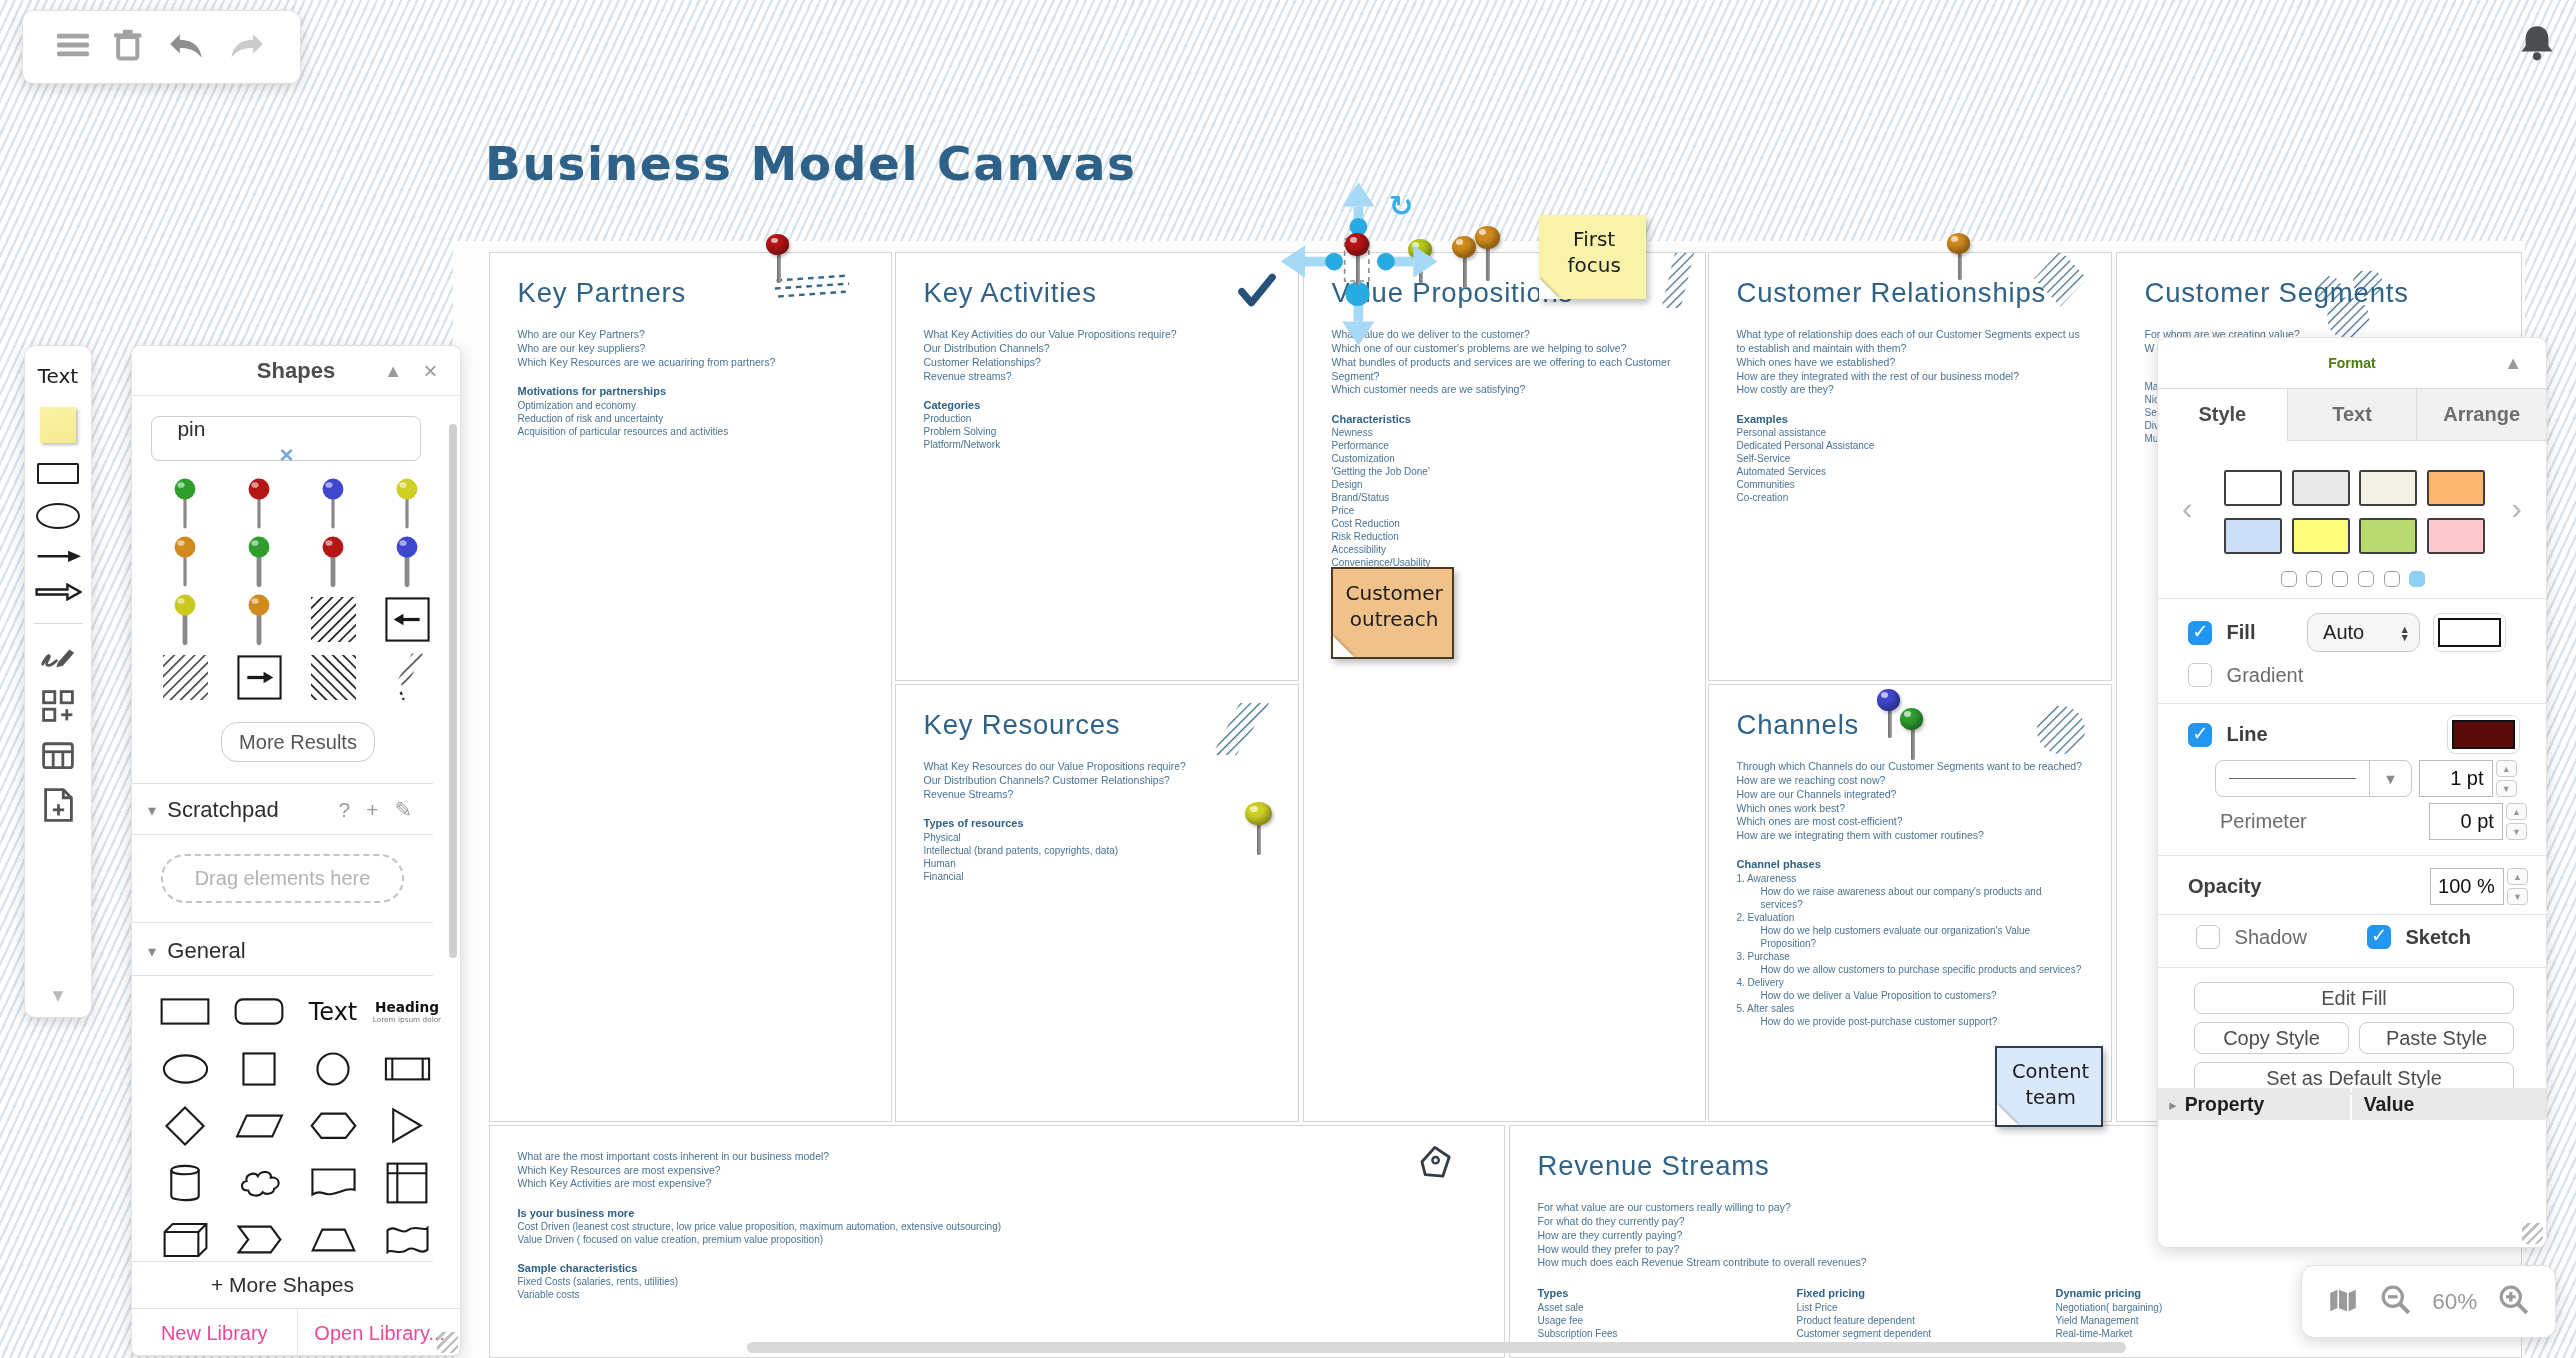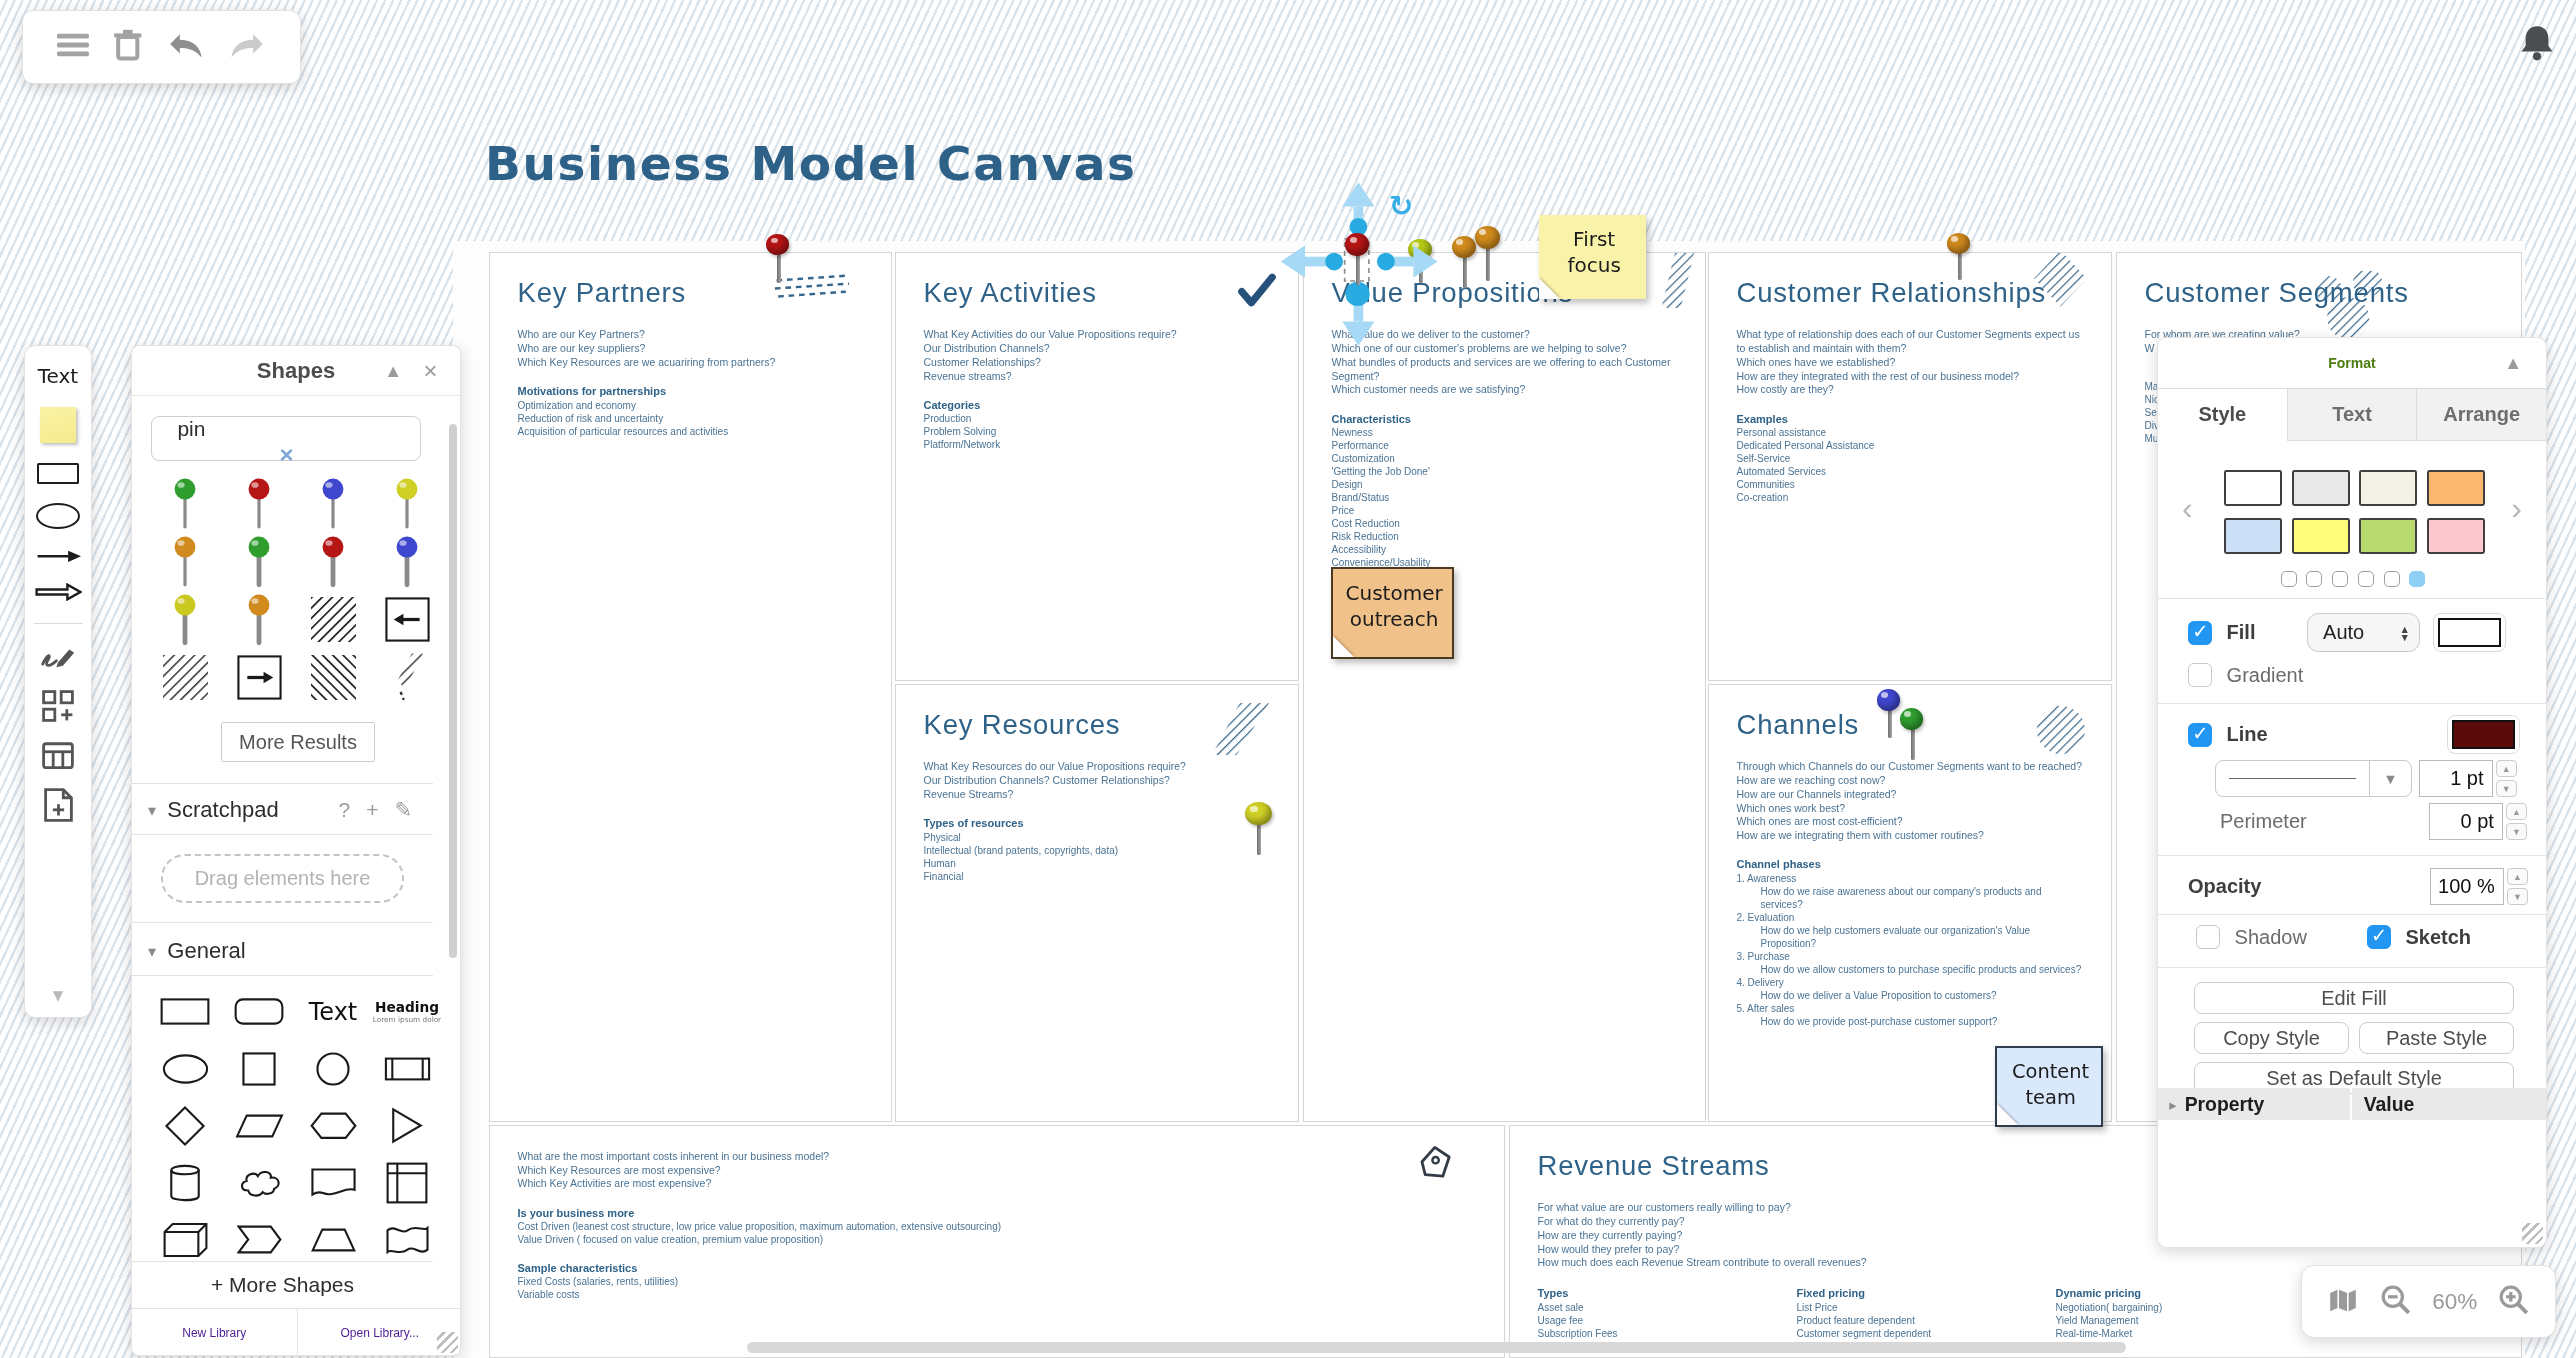--- a/index.html
+++ b/index.html
@@ -81,38 +81,38 @@
   .sp-title { font-size:22px; font-weight:700; color:#4d4d4d; }
   .sp-caret { position:absolute; right:58px; top:14.6px; color:#9a9a9a; font-size:18px; }
   .sp-close { position:absolute; right:22.6px; top:11.3px; color:#9a9a9a; font-size:24px; }
   .sp-search { position:absolute; left:19.4px; top:70px; width:270px; height:45px; border:1.6px solid #cfcfcf; border-radius:8px;
      display:flex; align-items:center; padding:0 13px;flex-direction:column; }
   .sp-search input { border:none; outline:none; width:218px; font-size:21px; color:#2d2d2d; font-family:inherit; background:transparent; }
   .sp-clear { color:#7da7d9; font-size:24px; font-weight:700; }
   .grid4 { position:absolute; left:16px; display:grid; grid-template-columns:repeat(4,74px); }
   .sp-results { top:128px; grid-auto-rows:58px; }
   .cell { display:flex; align-items:center; justify-content:center; }
-  .more-results { position:absolute; left:89px; top:376px; width:154px; height:40px; border:1.6px solid #ccc; border-radius:2px;
+  .more-results { position:absolute; left:89px; top:376px; width:154px; height:40px; border:1.6px solid #ccc; border-radius:16px;
      display:flex; align-items:center; justify-content:center; font-size:20px; color:#555; background:#fff; }
   .sp-div { position:absolute; left:0; width:301px; height:0.8px; background:#e2e2e2; }
   .sp-sec-head { position:absolute; left:0; width:301px; height:42px; display:flex; align-items:center; padding-left:16px;
      font-size:22px; color:#2d2d2d; }
   .sp-sec-head .tri { color:#8a8a8a; font-size:16px; margin-right:11.3px; }
   .sp-sec-icons { position:absolute; right:21px; display:flex; gap:16px; color:#9a9a9a; font-size:21px; }
   .drag-area { position:absolute; left:29px; top:508px; width:243px; height:49px; border:2.4px dashed #c3c3c3; border-radius:24px;
      display:flex; align-items:center; justify-content:center; font-size:20px; color:#b3b3b3; }
   .sp-general-grid { top:637px; grid-auto-rows:57px; }
   .thumb-text { font-size:24px; color:#111; font-family:"DejaVu Sans",sans-serif; }
   .thumb-head { text-align:center; font-family:"DejaVu Sans",sans-serif; }
   .thumb-head b { font-size:13.7px; color:#111; display:block; }
   .thumb-head i { font-size:7.3px; color:#777; font-style:normal; display:block; }
   .more-shapes { position:absolute; left:0; top:915px; width:301px; height:47px; display:flex; align-items:center; justify-content:center;
      font-size:21px; color:#2d2d2d; border-top:0.8px solid #e2e2e2; }
   .sp-footer { position:absolute; left:0; top:962px; width:330px; height:49px; display:flex; border-top:0.8px solid #e2e2e2; }
-  .sp-footer > div { flex:1; display:flex; align-items:center; justify-content:center; font-size:12px; color:#4c1d95; }
+  .sp-footer > div { flex:1; display:flex; align-items:center; justify-content:center; font-size:20px; color:#ec4899; }
   .sp-footer > div:first-child { border-right:0.8px solid #e2e2e2; }
   .sp-scroll { position:absolute; right:3.2px; top:78px; width:8px; height:534px; background:#cfcfcf; border-radius:4px; }
   .grip { position:absolute; width:21px; height:21px;
      background:repeating-linear-gradient(135deg,transparent 0 4px,#bdbdbd 4px 6.5px); }
 
   
   .format-panel { left:2157px; top:337px; width:390px; height:911px; border-radius:9.7px; font-size:19.4px; color:#555; overflow:hidden; }
   .fp-head { height:50px; display:flex; align-items:center; justify-content:center; position:relative; }
   .fp-title { font-size:14px; font-weight:700; color:#4d7c0f; }
   .fp-caret { position:absolute; right:24px; top:14.6px; color:#9a9a9a; font-size:18px; }

